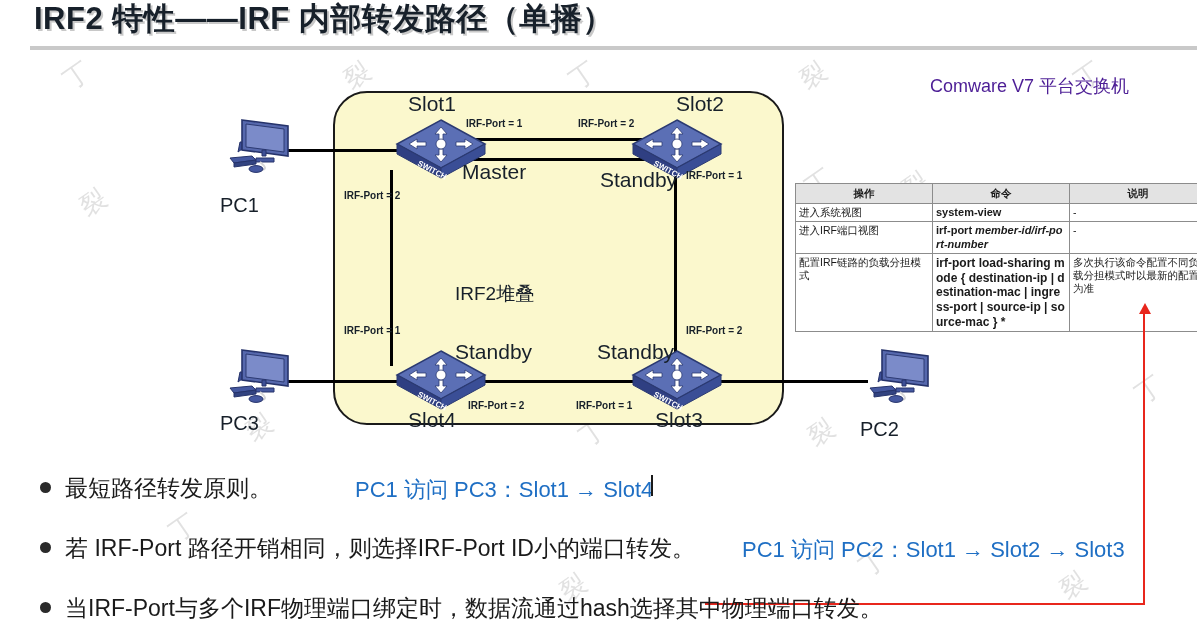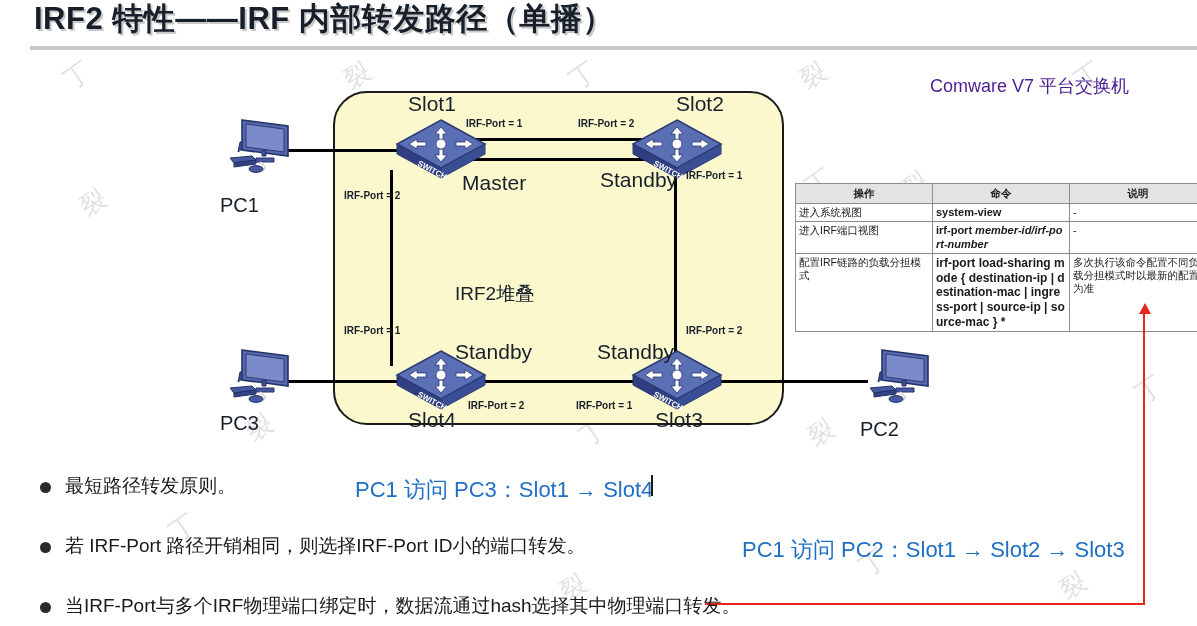--- a/index.html
+++ b/index.html
@@ -55,21 +55,21 @@
   .ital{font-style:italic;}
   .cmdbig{font-weight:bold;font-size:12px;}
 
   
   .red{position:absolute;background:#e8261c;}
   #red-arrow{position:absolute;left:1139px;top:303px;width:0;height:0;
      border-left:6px solid transparent;border-right:6px solid transparent;border-bottom:11px solid #e8261c;}
 
   
   .bullet{position:absolute;width:11px;height:11px;border-radius:50%;background:#2a2a2a;}
-  .btext{position:absolute;font-size:19px;color:#1a1a1a;white-space:nowrap;}
+  .btext{position:absolute;font-size:23px;color:#1a1a1a;white-space:nowrap;}
   .bluetext{position:absolute;font-size:22px;color:#1f6fc4;white-space:nowrap;}
   .caret{position:absolute;width:1.5px;background:#1a1a1a;}
 </style>
 </head>
 <body>
 
 <div class="wm" style="left:64px;top:58px;">丁</div>
 <div class="wm" style="left:344px;top:58px;">裂</div>
 <div class="wm" style="left:570px;top:58px;">丁</div>
 <div class="wm" style="left:800px;top:58px;">裂</div>
@@ -213,21 +213,21 @@
     <ellipse cx="40" cy="57" rx="7" ry="3.4" fill="#4558a0" stroke="#26336b" stroke-width="1"></ellipse>
   </svg>
 </div>
 <div class="pclabel" style="left:860px;top:418px;">PC2</div>
 
 <div class="slot" style="left:408px;top:92px;">Slot1</div>
 <div class="slot" style="left:648px;top:92px;margin-left:28px;">Slot2</div>
 <div class="slot" style="left:408px;top:408px;">Slot4</div>
 <div class="slot" style="left:655px;top:408px;">Slot3</div>
 
-<div class="role" style="left:462px;top:171px;">Master</div>
+<div class="role" style="left:462px;top:160px;">Master</div>
 <div class="role" style="left:600px;top:168px;">Standby</div>
 <div class="role" style="left:455px;top:340px;">Standby</div>
 <div class="role" style="left:597px;top:340px;">Standby</div>
 
 <div class="port" style="left:466px;top:118px;">IRF-Port = 1</div>
 <div class="port" style="left:578px;top:118px;">IRF-Port = 2</div>
 <div class="port" style="left:344px;top:190px;">IRF-Port = 2</div>
 <div class="port" style="left:686px;top:170px;">IRF-Port = 1</div>
 <div class="port" style="left:344px;top:325px;">IRF-Port = 1</div>
 <div class="port" style="left:686px;top:325px;">IRF-Port = 2</div>

